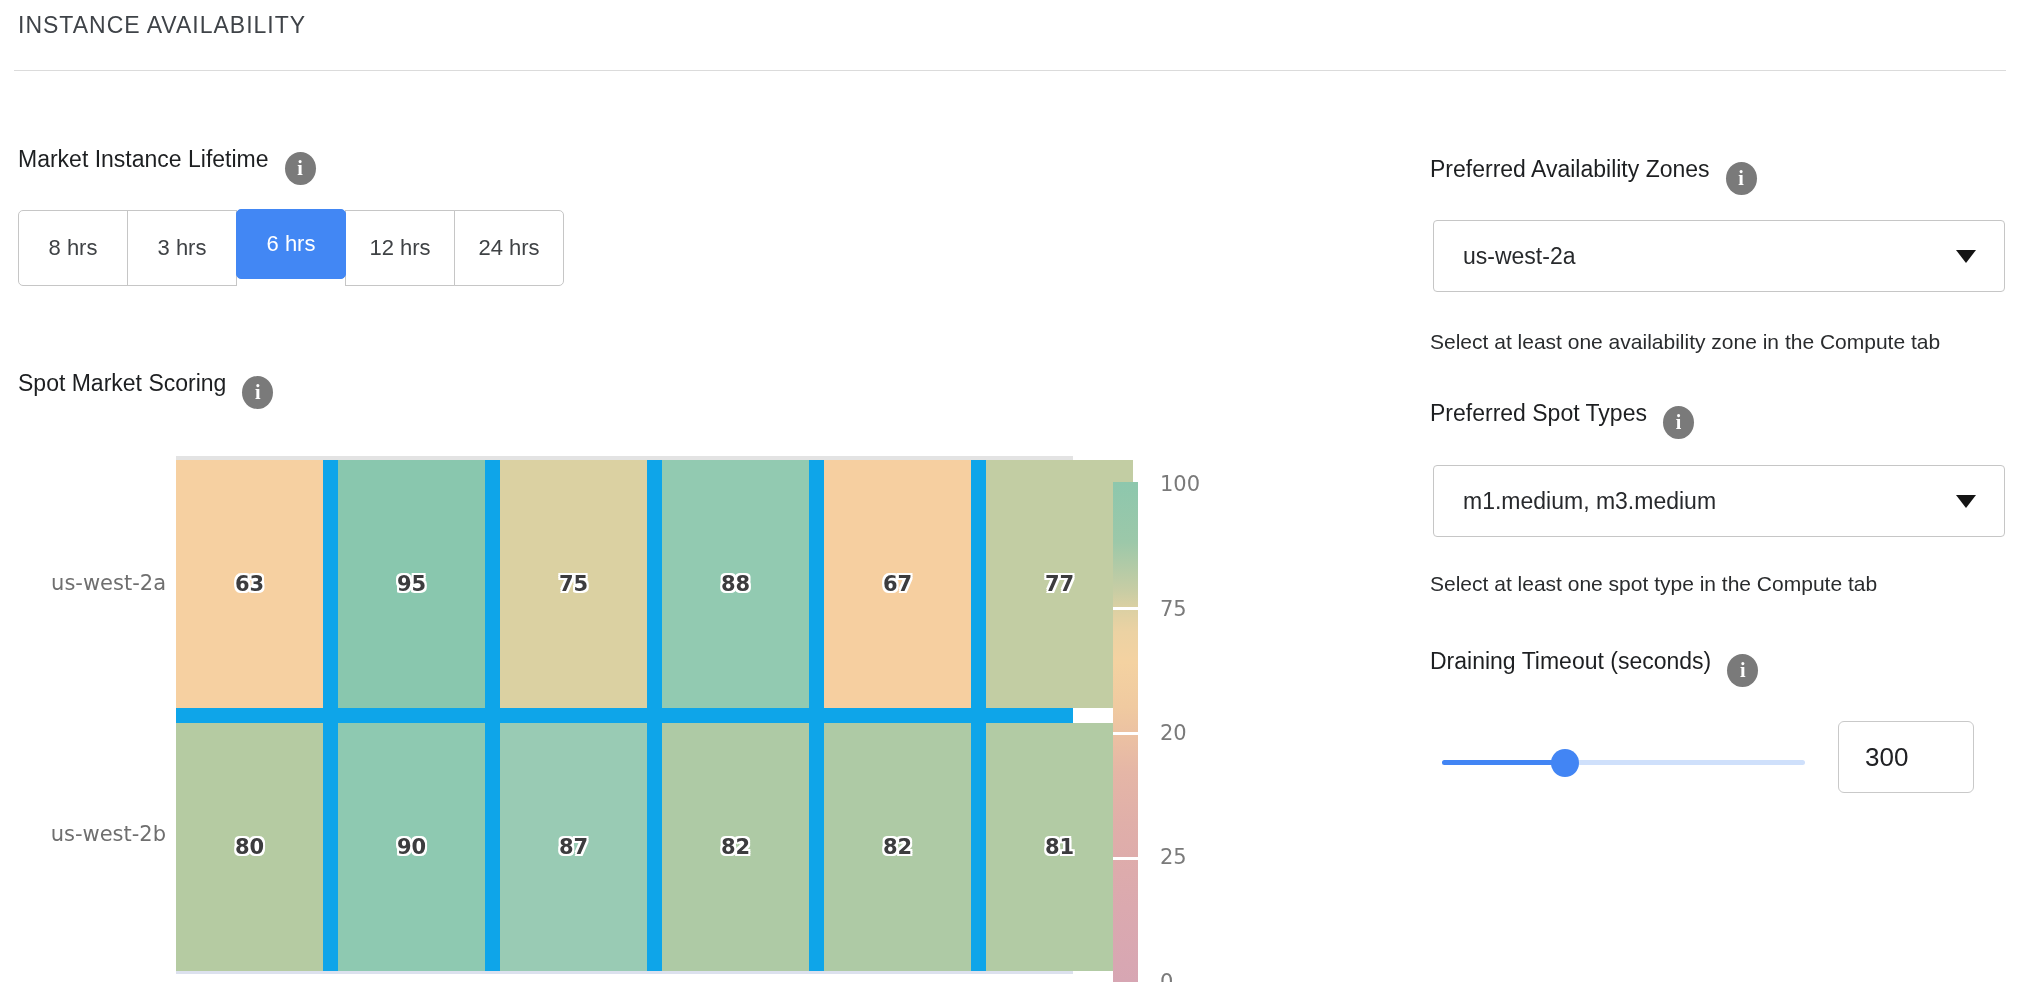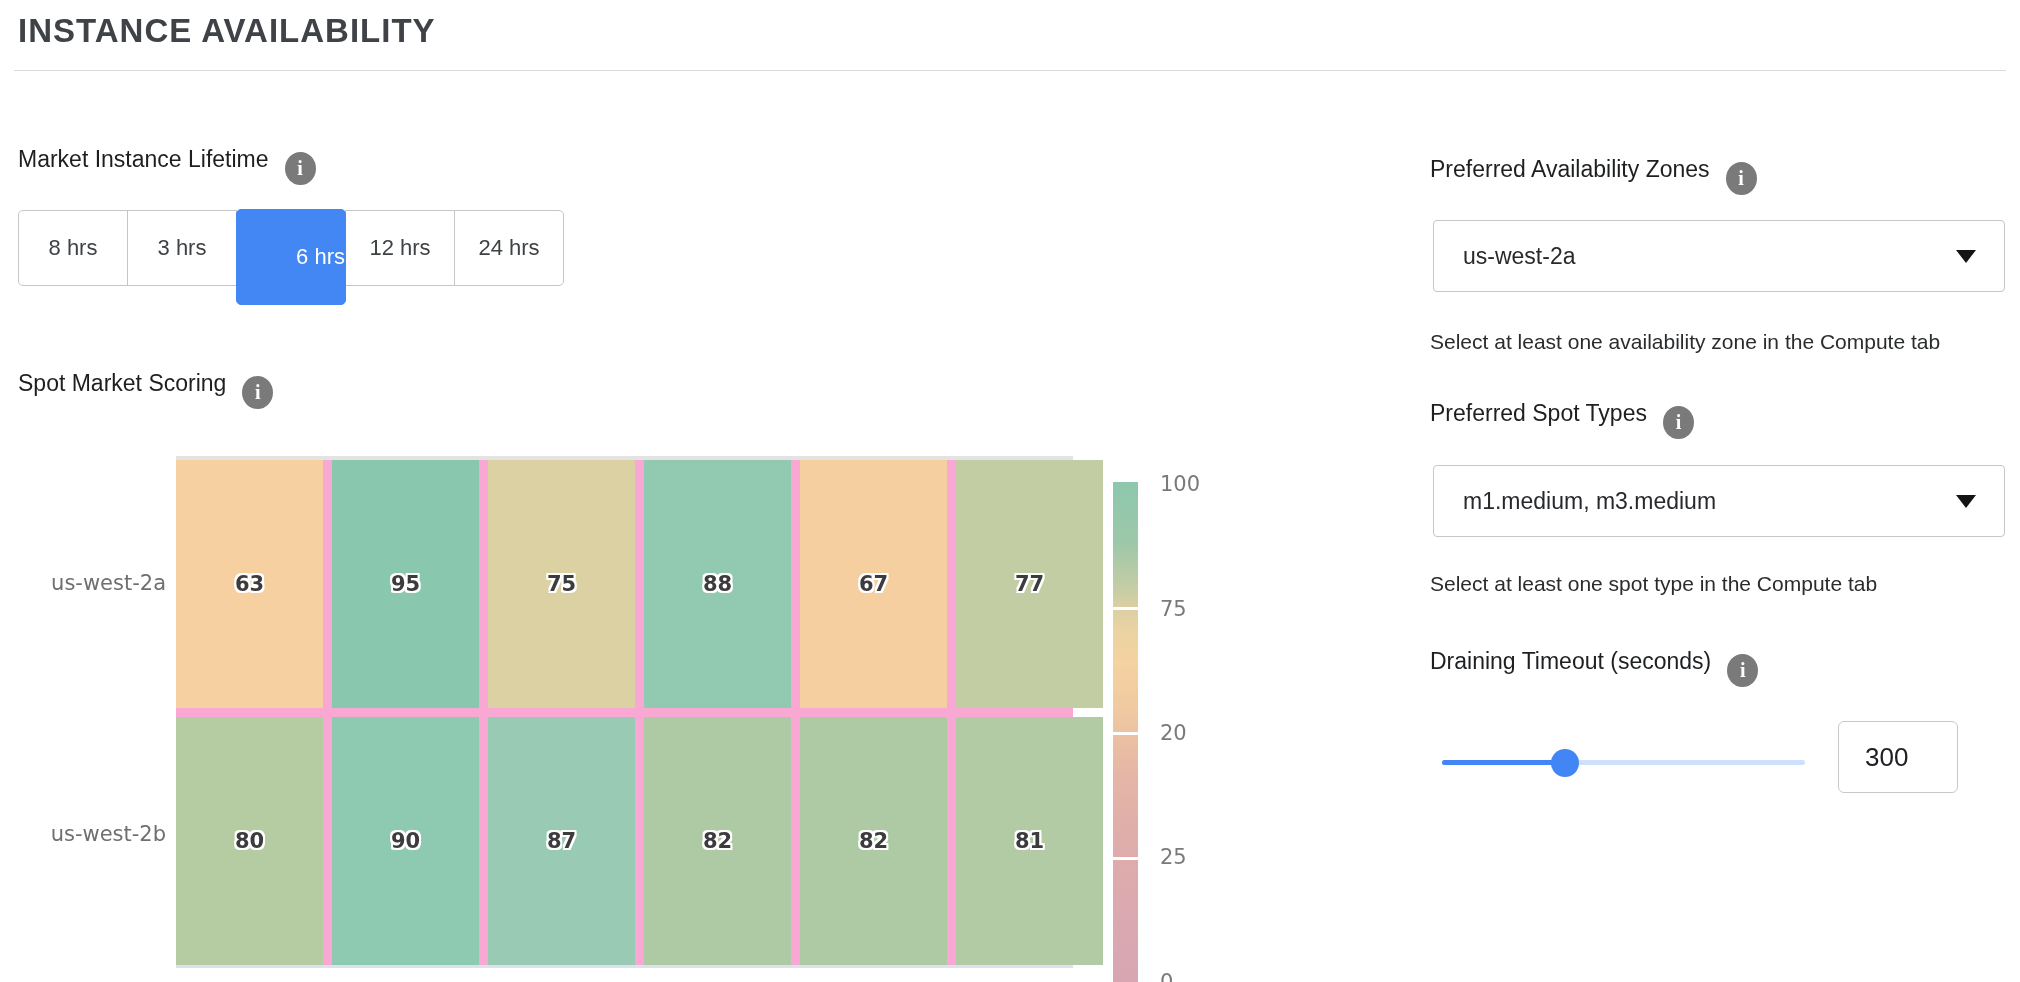--- a/index.html
+++ b/index.html
@@ -5,21 +5,21 @@
   * { margin:0; padding:0; box-sizing:border-box; }
   html,body { width:2020px; height:982px; }
   body {
     position:relative; overflow:hidden; background:#ffffff;
     font-family:"Liberation Sans", sans-serif; color:#202124;
   }
   .abs { position:absolute; }
 
   
   .page-title {
-    left:18px; top:12px; font-size:33px; font-weight:700;
+    left:18px; top:12px; font-size:23px; font-weight:400;
     color:#3f4348; letter-spacing:1px;
   }
   .header-divider { left:14px; top:70px; width:1992px; height:1px; background:#dbdbdb; }
 
   
   .field-label { font-size:23px; color:#1d1f21; white-space:nowrap; }
   .info-icon {
     display:inline-block; width:31px; height:33px; border-radius:50%;
     background:#7a7a7a; color:#ffffff; font-size:20px; font-weight:700;
     font-family:"Liberation Serif", serif;
@@ -31,29 +31,29 @@
   .btn-group { left:18px; top:210px; display:flex; }
   .btn-group button {
     width:110px; height:76px; background:#ffffff; border:1px solid #c6c6c6;
     margin-left:-1px; font-family:"Liberation Sans", sans-serif;
     font-size:22px; color:#3f4245; cursor:pointer; position:relative;
   }
   .btn-group button:first-child { margin-left:0; border-radius:5px 0 0 5px; }
   .btn-group button:last-child { border-radius:0 5px 5px 0; }
   .btn-group button.selected {
     background:#4287f4; border-color:#4287f4; color:#ffffff;
-    border-radius:5px; z-index:2; font-weight:500; height:96px; top:-1px;text-align:right;
+    border-radius:5px; z-index:2; font-weight:500; height:70px; top:-1px;
   }
 
   
   .heatmap { left:176px; top:456px; width:897px; }
   .hm-topstrip { width:897px; height:4px; background:#e3e3e3; }
   .hm-grid {
     display:grid; grid-template-columns:repeat(6,147px); grid-template-rows:248px 248px;
-    gap:9px; background:#f9a8d4; padding-top:0;
+    gap:15px; background:#0ea5e9; padding-top:0;
   }
   .hm-cell {
     display:flex; align-items:center; justify-content:center;
     font-family:"DejaVu Sans", sans-serif; font-size:21px; font-weight:600; color:#3c3c3e;
     text-shadow:-2px -2px 0 #fff, 2px -2px 0 #fff, -2px 2px 0 #fff, 2px 2px 0 #fff,
                  0 -2px 0 #fff, 0 2px 0 #fff, -2px 0 0 #fff, 2px 0 0 #fff;
   }
   .hm-bottomstrip { width:897px; height:3px; background:#dce1ee; }
   .hm-row-label {
     font-family:"DejaVu Sans", sans-serif; font-size:21px; color:#6f6f6f;
@@ -95,21 +95,21 @@
     background:#cfe0fb; border-radius:3px;
   }
   .slider .fill {
     position:absolute; left:0; top:11px; height:5px; background:#4285f4; border-radius:3px;
   }
   .slider .thumb {
     position:absolute; top:0; width:28px; height:28px; border-radius:50%;
     background:#4285f4; margin-left:-14px;
   }
   .value-input {
-    left:1838px; top:721px; width:120px; height:72px;
+    left:1838px; top:721px; width:136px; height:72px;
     border:1px solid #c9c9c9; border-radius:6px; background:#fff;
     font-family:"Liberation Sans", sans-serif; font-size:26px; color:#202124;
     padding-left:26px; outline:none;
   }
 </style>
 </head>
 <body>
 
 <div class="abs page-title">INSTANCE AVAILABILITY</div>
 <div class="abs header-divider"></div>

